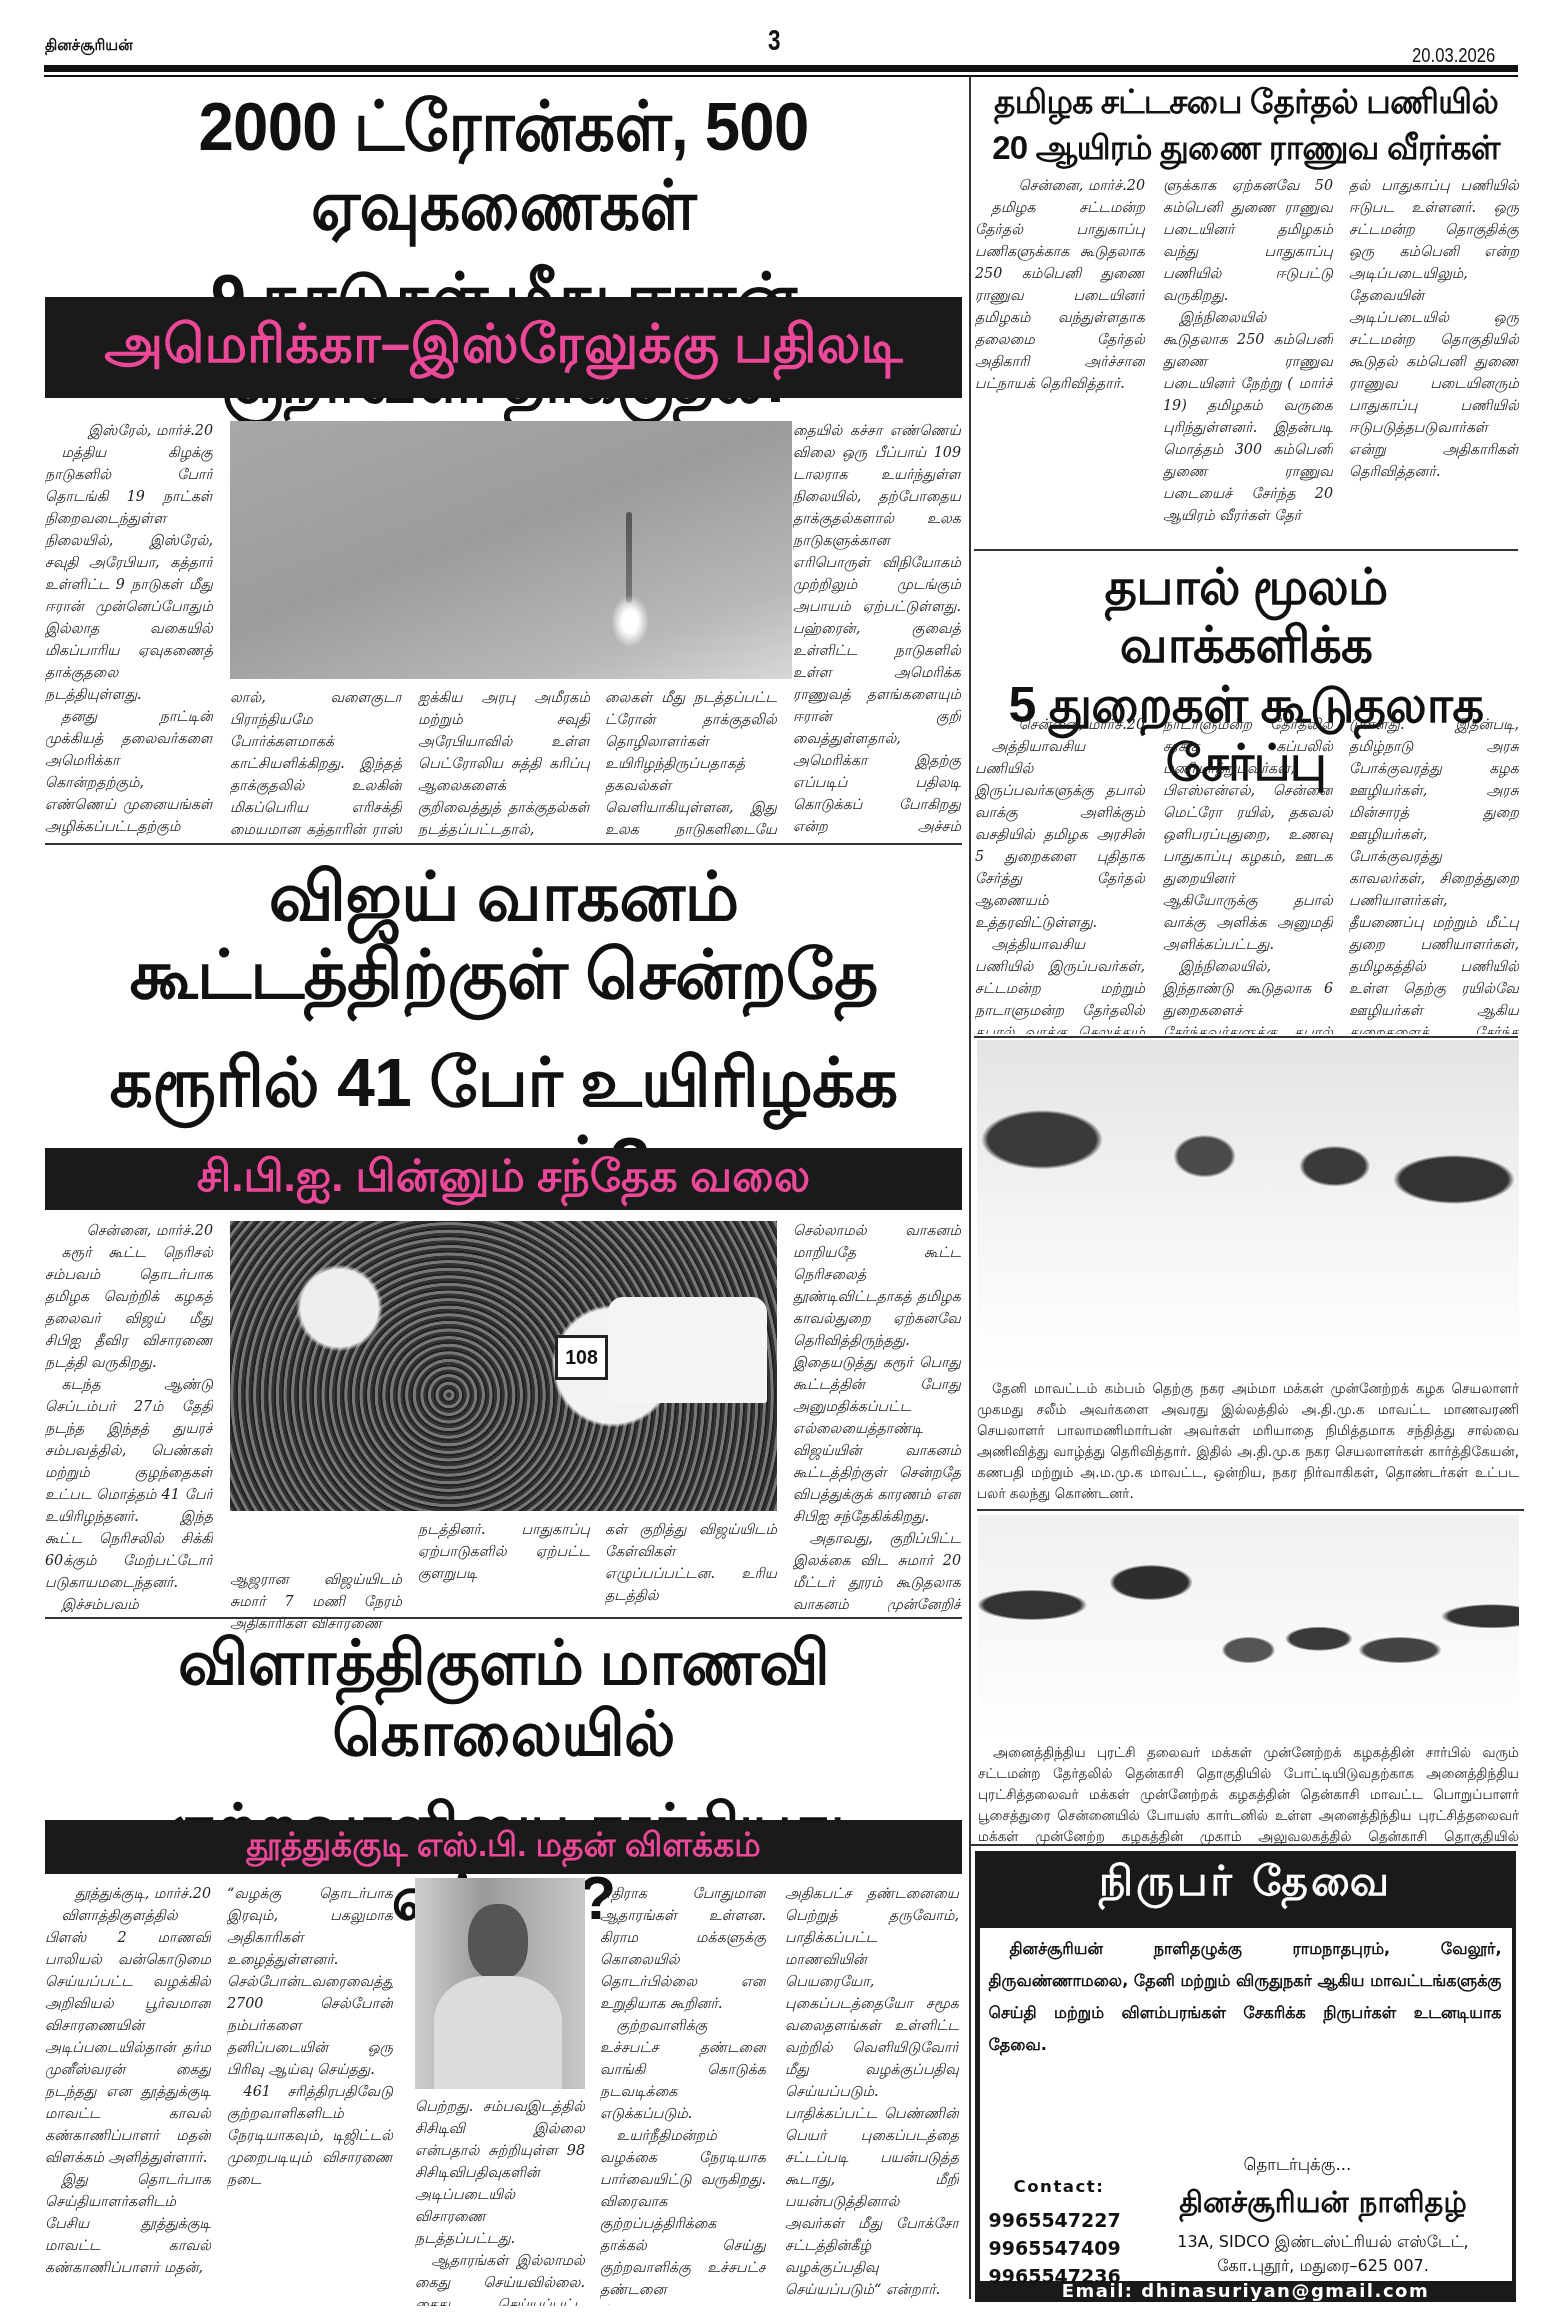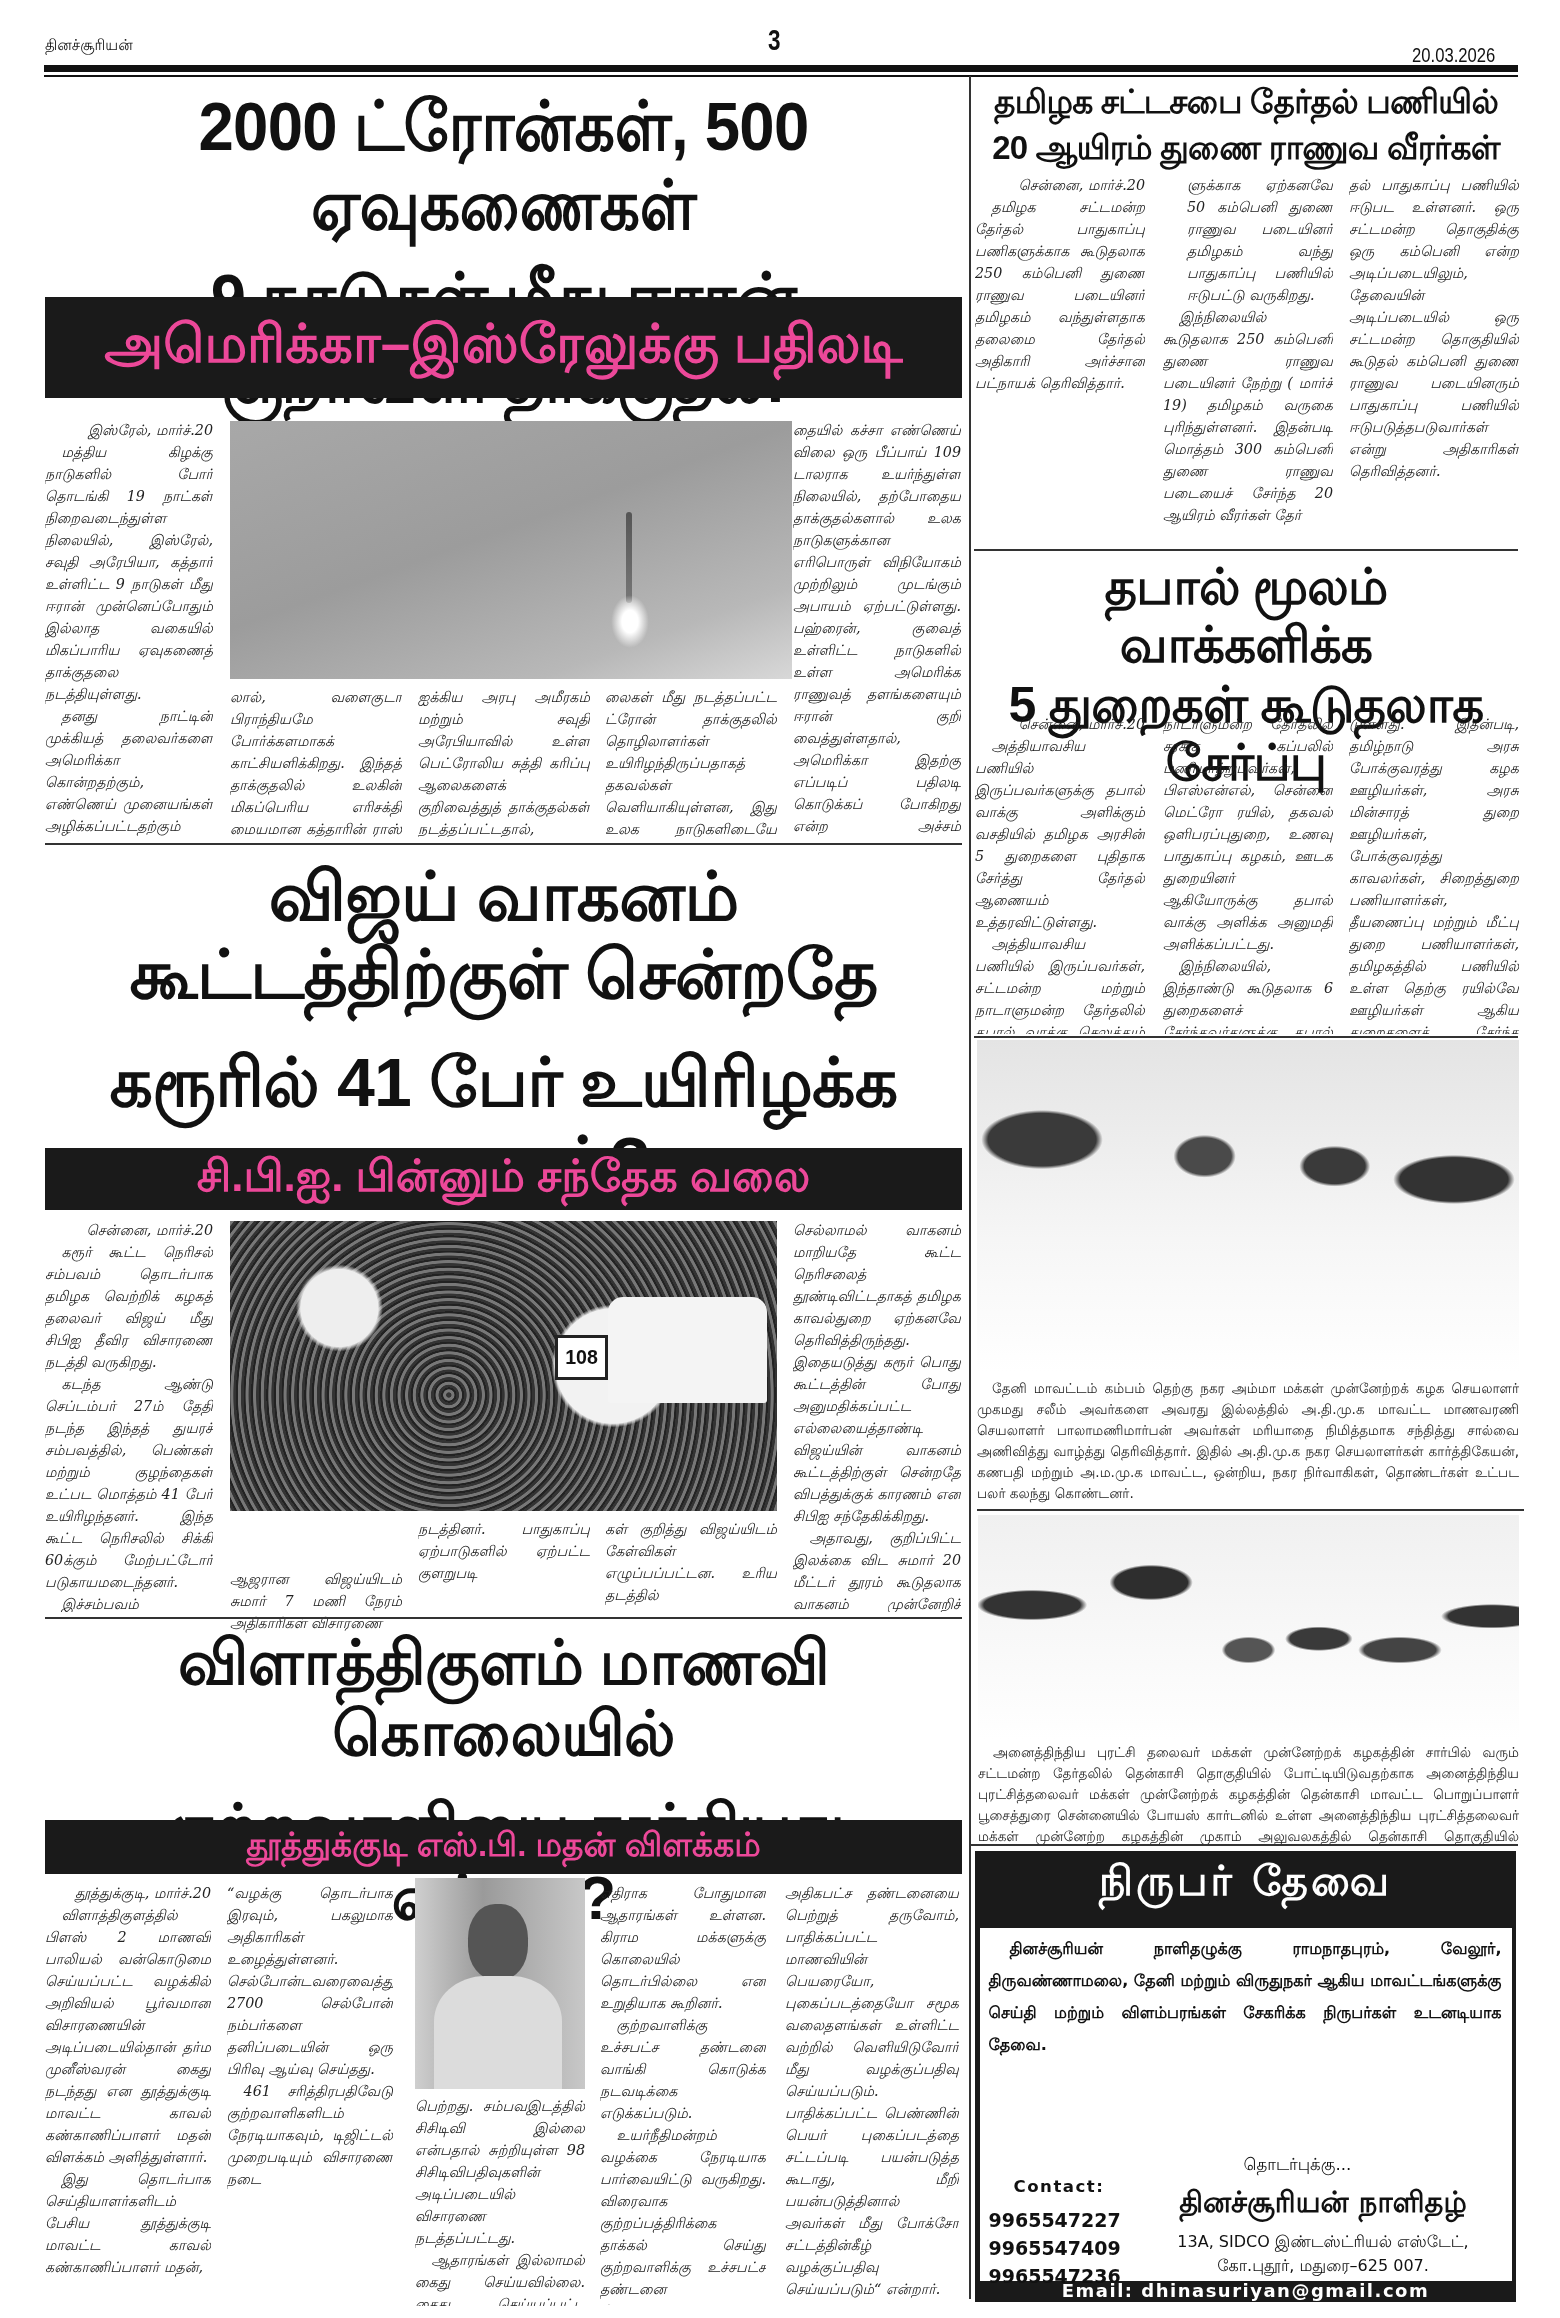--- a/index.html
+++ b/index.html
@@ -1,20 +1,20 @@
 <!DOCTYPE html>
 <html style="font-size:12px"><head>
 <meta charset="utf-8">
 <style>
   *{box-sizing:border-box;margin:0;padding:0}
   html,body{width:1561px;height:2319px;background:#fff;overflow:hidden}
   body{position:relative;font-family:"DejaVu Serif",serif;color:#111}
   .abs{position:absolute}
   
-  .mast-name{left:45px;top:36px;font-family:"DejaVu Sans",sans-serif;font-weight:normal;font-size:15px}
+  .mast-name{left:45px;top:36px;font-family:"DejaVu Sans",sans-serif;font-weight:bold;font-size:15px}
   .mast-page{left:766px;top:22.7px;font-family:"Liberation Sans",sans-serif;font-size:30px;font-weight:bold;transform:scaleX(.75)}
   .mast-date{left:1412px;top:44px;font-family:"Liberation Sans",sans-serif;font-size:19.6px;transform:scaleX(.85);transform-origin:left}
   .rule-thick{left:44px;top:65px;width:1474px;height:6.8px;background:#111}
   .rule-thin{left:44px;top:75px;width:1474px;height:2.3px;background:#111}
   .vdiv{left:969px;top:76px;width:1.5px;height:2223px;background:#333}
   
   .hl{font-family:"Liberation Sans",sans-serif;font-weight:bold;text-align:center;color:#111;line-height:1.15;letter-spacing:-0.8px}
   .hl span{display:block}
   .banner{background:#1a1a1a;color:#ec4899;font-family:"Liberation Sans",sans-serif;font-weight:bold;text-align:center;display:flex;align-items:center;justify-content:center}
   
@@ -140,21 +140,21 @@
 
 <div class="abs hl" style="left:974px;top:83px;width:544px;font-size:33px">
   <span style="margin-bottom:7.6px">தமிழக சட்டசபை தேர்தல் பணியில்</span>
   <span>20 ஆயிரம் துணை ராணுவ வீரர்கள்</span>
 </div>
 <div class="abs col" style="left:975px;top:174px;width:170px;height:370px">
     <p class="dateline">சென்னை, மார்ச்.20</p>
     <p>தமிழக சட்டமன்ற தேர்தல் பாதுகாப்பு பணிகளுக்காக கூடுதலாக 250 கம்பெனி துணை ராணுவ படையினர் தமிழகம் வந்துள்ளதாக தலைமை தேர்தல் அதிகாரி அர்ச்சான பட்நாயக் தெரிவித்தார்.</p>
   </div>
 <div class="abs col" style="left:1163px;top:174px;width:170px;height:370px">
-    <p style="text-indent: 0px; margin-left: 24px;">ளுக்காக ஏற்கனவே 50 கம்பெனி துணை ராணுவ படையினர் தமிழகம் வந்து பாதுகாப்பு பணியில் ஈடுபட்டு வருகிறது.</p>
+    <p style="text-indent: 0px;">ளுக்காக ஏற்கனவே 50 கம்பெனி துணை ராணுவ படையினர் தமிழகம் வந்து பாதுகாப்பு பணியில் ஈடுபட்டு வருகிறது.</p>
     <p>இந்நிலையில் கூடுதலாக 250 கம்பெனி துணை ராணுவ படையினர் நேற்று ( மார்ச் 19) தமிழகம் வருகை புரிந்துள்ளனர். இதன்படி மொத்தம் 300 கம்பெனி துணை ராணுவ படையைச் சேர்ந்த 20 ஆயிரம் வீரர்கள் தேர்</p>
   </div>
 <div class="abs col" style="left:1349px;top:174px;width:170px;height:370px">
     <p style="text-indent: 0px;">தல் பாதுகாப்பு பணியில் ஈடுபட உள்ளனர். ஒரு சட்டமன்ற தொகுதிக்கு ஒரு கம்பெனி என்ற அடிப்படையிலும், தேவையின் அடிப்படையில் ஒரு சட்டமன்ற தொகுதியில் கூடுதல் கம்பெனி துணை ராணுவ படையினரும் பாதுகாப்பு பணியில் ஈடுபடுத்தபடுவார்கள் என்று அதிகாரிகள் தெரிவித்தனர்.</p>
   </div>
 <div class="abs rule-h" style="left:974px;top:549px;width:544px"></div>
 
 <div class="abs hl" style="left:974px;top:559px;width:544px;font-size:50px">
   <span style="margin-bottom:3px">தபால் மூலம் வாக்களிக்க</span>
   <span>5 துறைகள் கூடுதலாக சேர்ப்பு</span>

